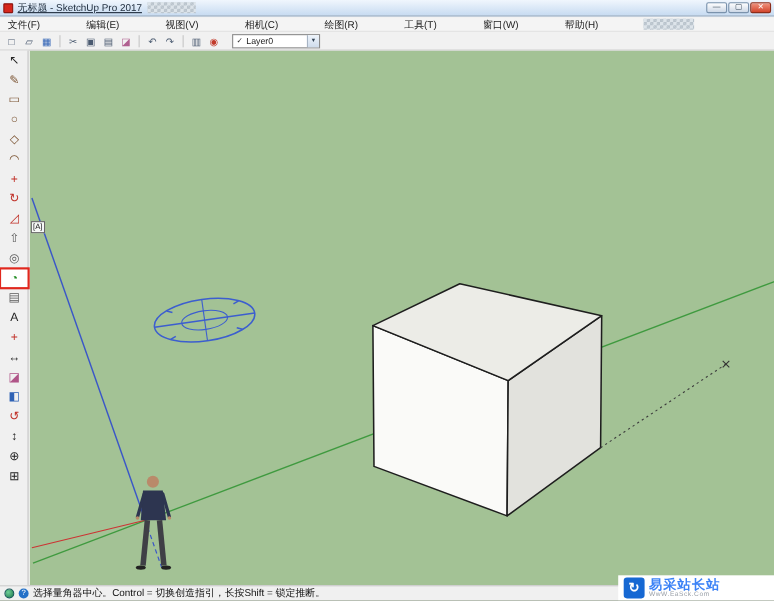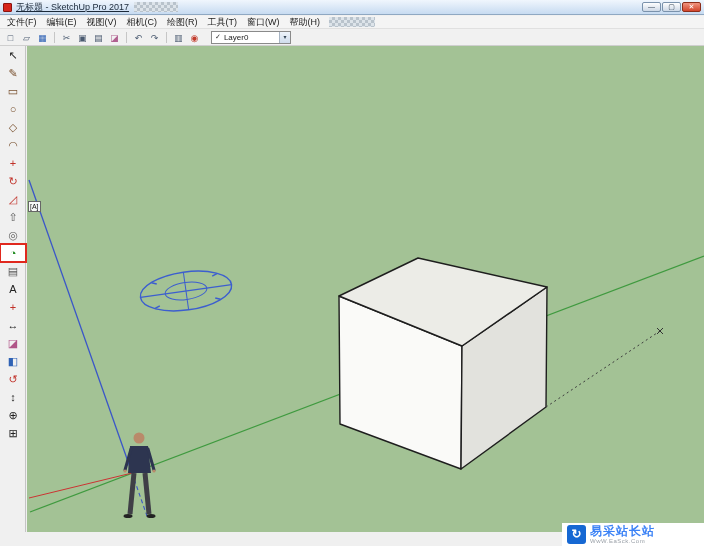--- a/index.html
+++ b/index.html
@@ -18,21 +18,21 @@
       linear-gradient(45deg,#b9c3cc 25%,#dde4ea 25%,#dde4ea 75%,#b9c3cc 75%);
     background-size:6px 6px; background-position:0 0,3px 3px; }
   .mosaic-title { width:44px; height:10px; margin-left:5px; }
   .win-controls { margin-left:auto; display:flex; gap:1px; }
   .win-btn { width:19px; height:10px; border:1px solid #7a92ac; border-radius:2px;
     background:linear-gradient(#fefefe,#cdd8e6); font-size:7px; line-height:8px; text-align:center; color:#345; }
   .win-btn.close { background:linear-gradient(#f0937f,#d2452c); color:#fff; border-color:#8c2d1a; }
 
   
   .menubar { position:absolute; top:16px; left:0; right:0; height:13px; background:#f4f4f4;
-    border-bottom:1px solid #e0e0e0; display:flex; align-items:center; padding-left:2px; }
+    border-bottom:1px solid #e0e0e0; display:flex; align-items:center; padding-left:2px;gap:32px; }
   .menu-item { font-size:9px; color:#222; padding:0 5px; line-height:13px; cursor:default; }
   .mosaic-menu { width:46px; height:10px; margin-left:4px; }
 
   
   .toolbar { position:absolute; top:29px; left:0; right:0; height:17px; background:#f1f1f1;
     border-bottom:1px solid #cfcfcf; display:flex; align-items:center; padding:0 3px; gap:1px; }
   .tb-btn { width:15px; height:13px; font-size:9px; line-height:13px; text-align:center; color:#4a5a70;
     border:1px solid transparent; border-radius:2px; }
   .tb-sep { width:1px; height:11px; background:#c6c6c6; margin:0 3px; }
   .tb-save { color:#2f62b5; } .tb-erase { color:#b06090; } .tb-paint { color:#c23a2a; }
@@ -188,20 +188,25 @@
         <circle cx="98" cy="425" r="1.6" fill="#b98a6a"></circle>
         <circle cx="127" cy="425" r="1.6" fill="#b98a6a"></circle>
         <line x1="107" y1="427" x2="103" y2="468" stroke="#3f3f46" stroke-width="5"></line>
         <line x1="118" y1="427" x2="122" y2="468" stroke="#3f3f46" stroke-width="5"></line>
         <ellipse cx="101" cy="470" rx="4.5" ry="2" fill="#222"></ellipse>
         <ellipse cx="124" cy="470" rx="4.5" ry="2" fill="#222"></ellipse>
       </g>
     </svg>
   </div>
 
+  <div class="statusbar">
+    <div class="geo-icon"></div>
+    <div class="help-icon">?</div>
+    <div class="status-text">选择量角器中心。Control = 切换创造指引，长按Shift = 锁定推断。</div>
+  </div>
 
   <div class="watermark">
     <div class="wm-logo">↻</div>
     <div class="wm-col">
       <div class="wm-title">易采站长站</div>
       <div class="wm-sub">WwW.EaSck.Com</div>
     </div>
   </div>
 
 </div>

